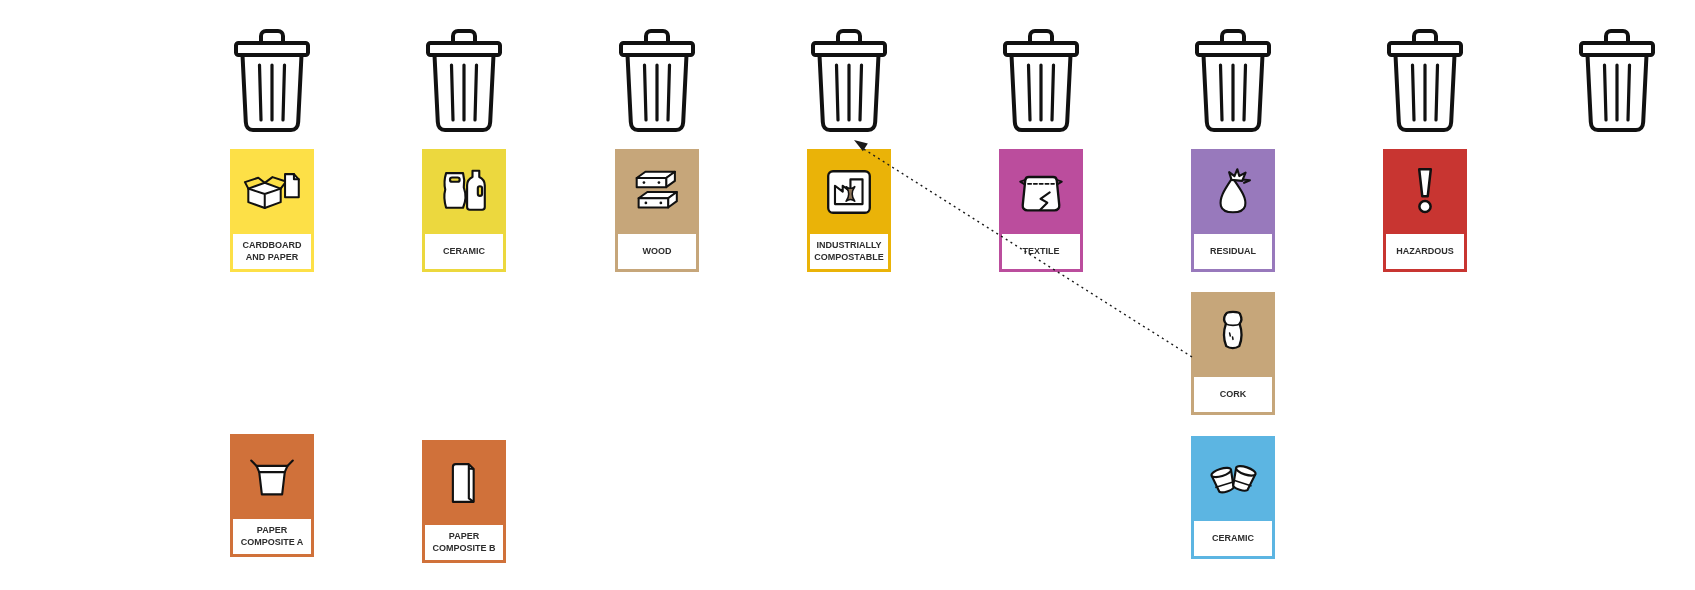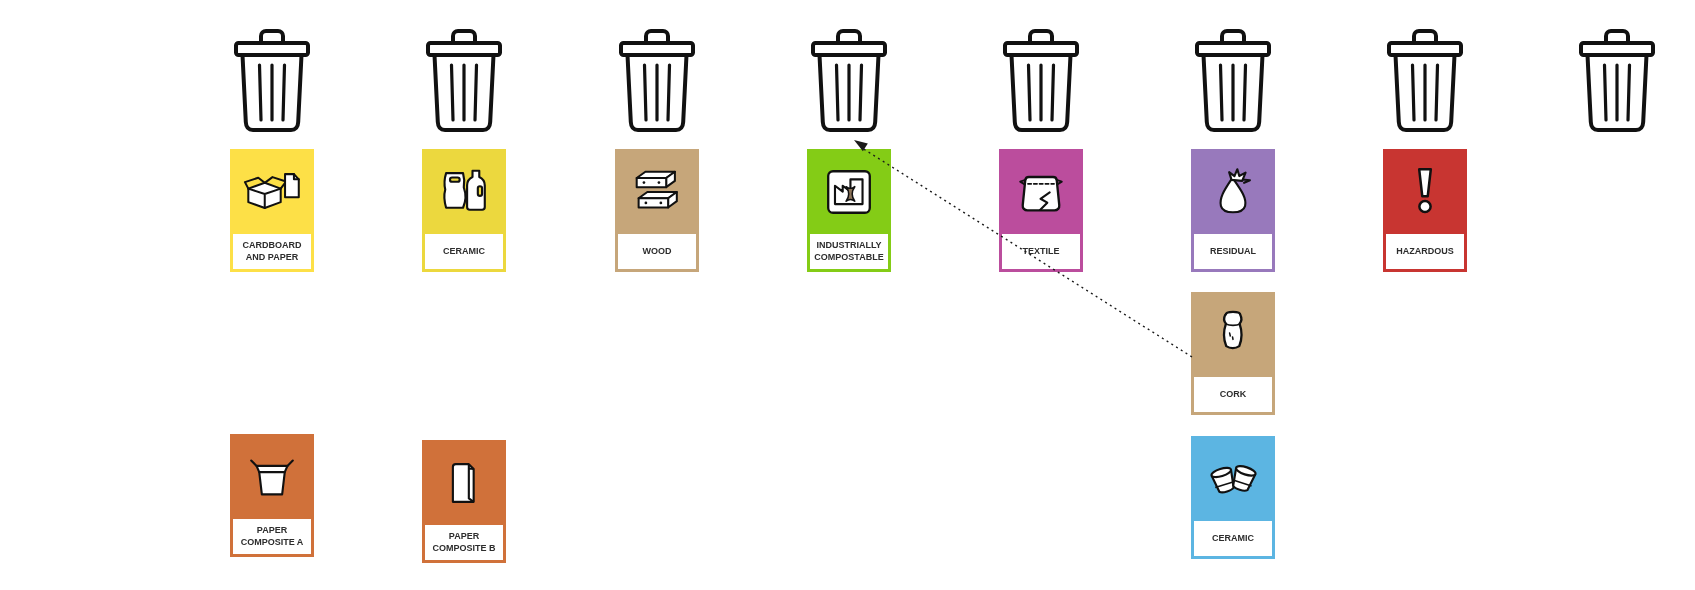--- a/index.html
+++ b/index.html
@@ -12,21 +12,21 @@
   .card{position:absolute;left:2px;width:84px;height:123px;box-sizing:border-box;}
   .row1{top:149px}.row2{top:292px}.row3{top:434px}.row3b{top:440px}.row3c{top:436px}
   .icon-area{position:absolute;top:0;left:0;right:0;height:86px;
              display:flex;align-items:center;justify-content:center;}
   .icon-area svg{width:58px;height:58px;}
   .label{position:absolute;left:3px;right:3px;bottom:3px;height:35px;background:#fff;
          display:flex;align-items:center;justify-content:center;text-align:center;
          font-size:9px;font-weight:bold;color:#2d2d2d;line-height:1.3;
          white-space:pre-line;letter-spacing:0;}
   .bg-glass{background:#7aa55f}.bg-cardboard{background:#fde047}.bg-plastic{background:#ecd83e}
-  .bg-wood{background:#c6a67a}.bg-compost{background:#84cc16}.bg-textile{background:#bb4d9d}
+  .bg-wood{background:#c6a67a}.bg-compost{background:#eab308}.bg-textile{background:#bb4d9d}
   .bg-residual{background:#9879bc}.bg-hazard{background:#c83531}.bg-orange{background:#d0713a}
   .bg-metal{background:#5b5d5f}.bg-ceramic{background:#5cb5e2}
   .overlay{position:absolute;left:0;top:0;width:1695px;height:590px;z-index:5;pointer-events:none;}
   .defs{position:absolute;width:0;height:0;overflow:hidden;}
 </style>
 </head>
 <body>
 
 <svg class="defs" xmlns="http://www.w3.org/2000/svg">
   <symbol id="sym-bin" viewBox="0 0 88 106">

